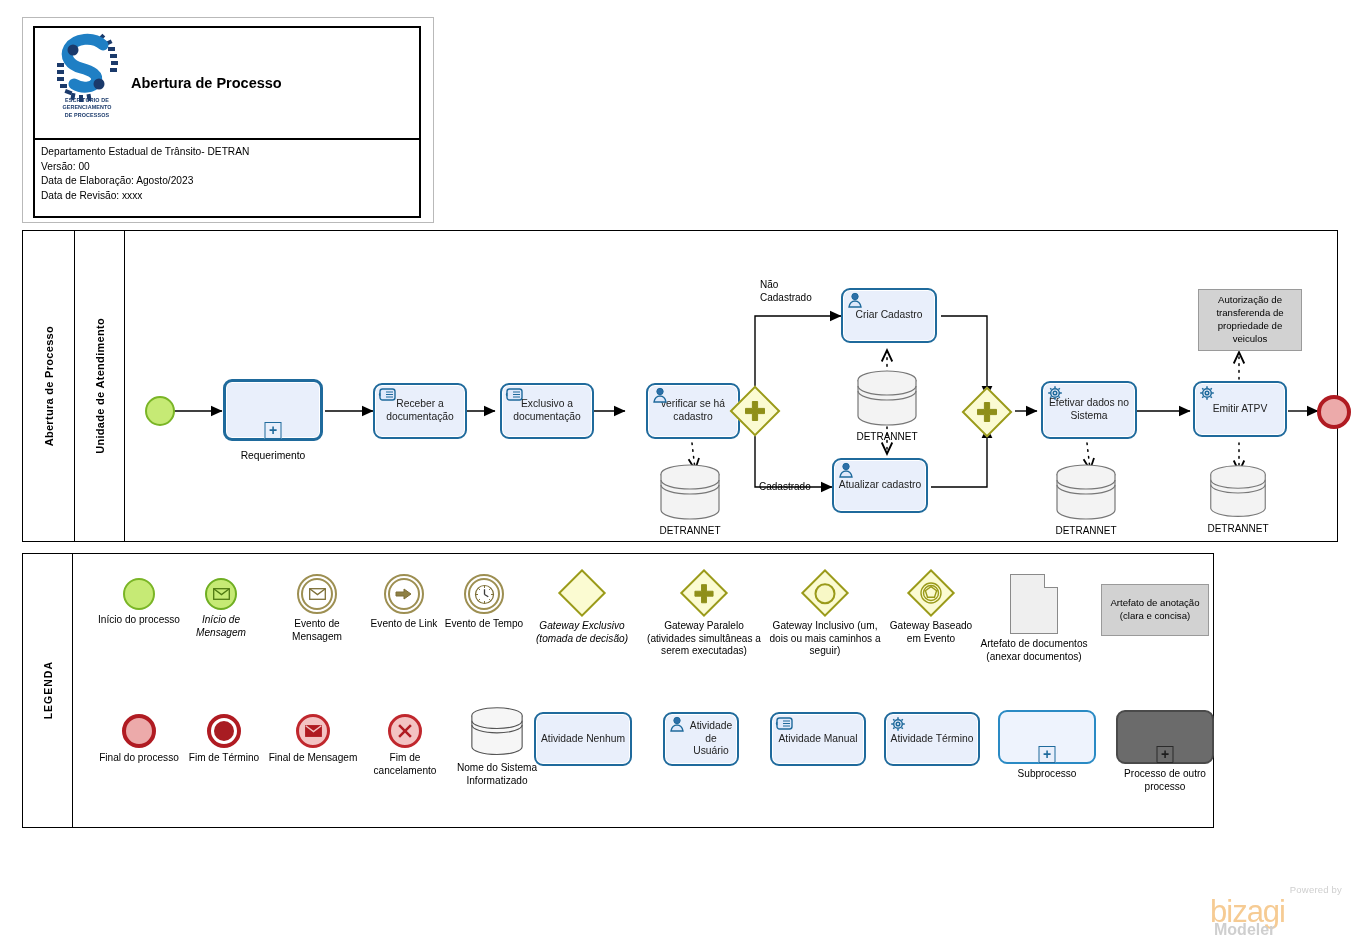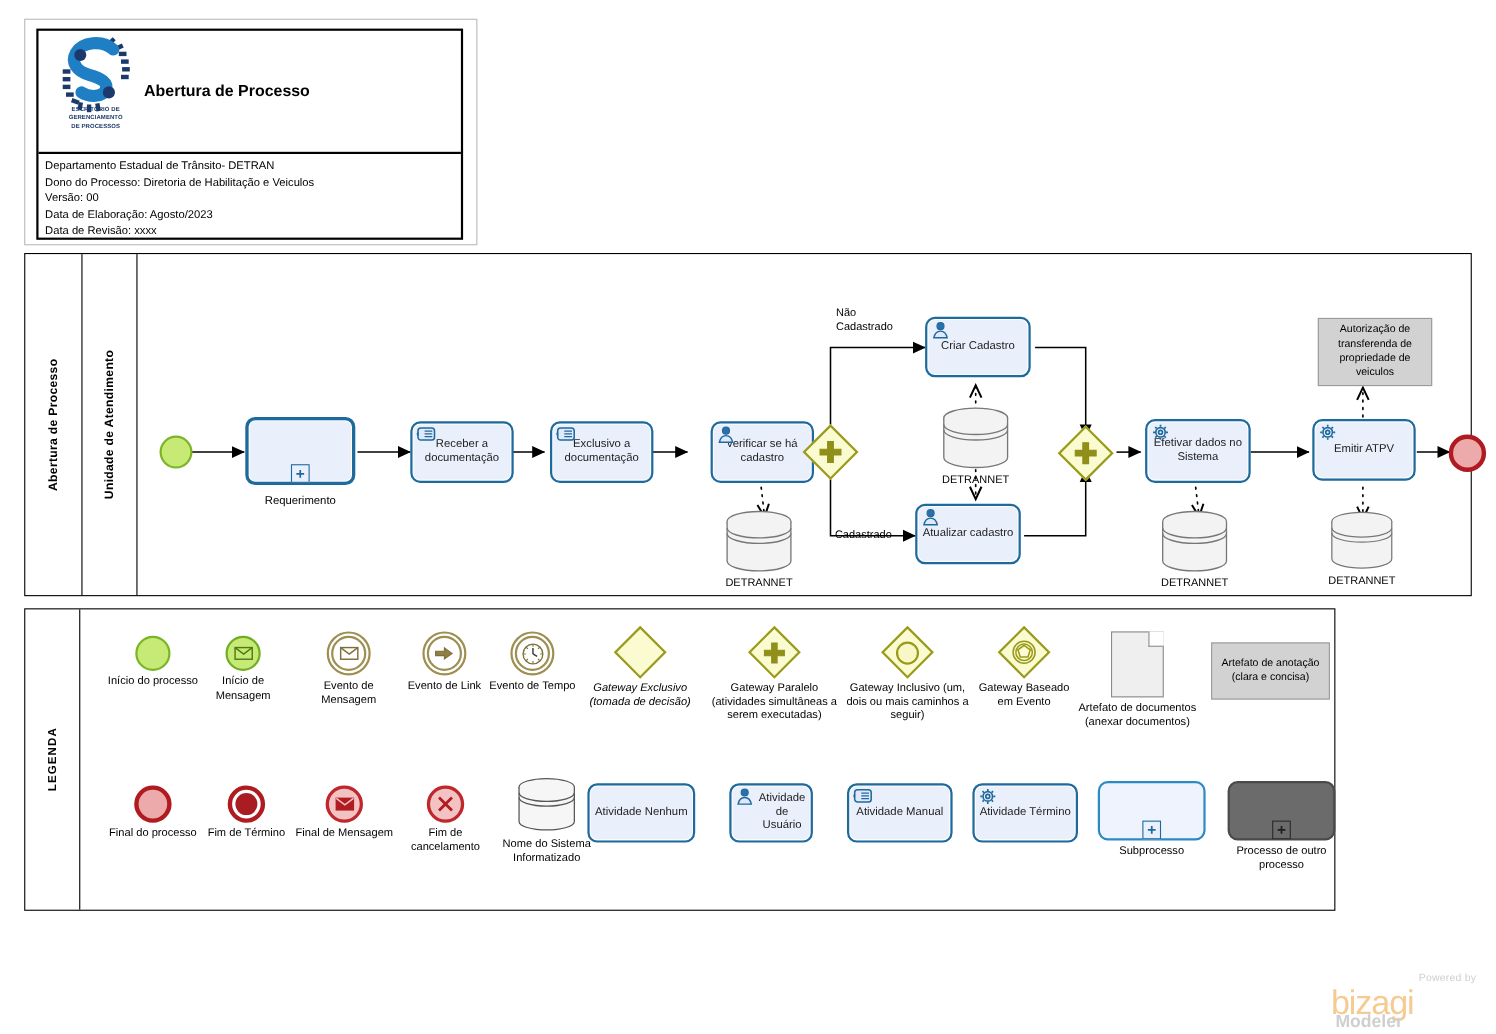--- a/index.html
+++ b/index.html
@@ -221,21 +221,20 @@
           <div id="logo-caption">
             <div>ESCRITÓRIO DE</div>
             <div>GERENCIAMENTO</div>
             <div>DE PROCESSOS</div>
           </div>
         </div>
         <div id="header-title">Abertura de Processo</div>
       </div>
       <div id="header-meta">
         <div>Departamento Estadual de Trânsito- DETRAN</div>
-        <div>Dono do Processo: Diretoria de Habilitação e Veiculos</div>
         <div>Versão: 00</div>
         <div>Data de Elaboração: Agosto/2023</div>
         <div>Data de Revisão: xxxx</div>
       </div>
     </div>
   </div>
 
   <div class="pool" id="pool-main">
     <div class="pool-band" id="pool-band-process">
       <span class="band-text">Abertura  de  Processo</span>
@@ -435,21 +434,21 @@
       <span class="band-text">LEGENDA</span>
     </div>
 
     <div id="legend-canvas">
 
       <div class="lg-item" style="left:22px; top:24px; width:88px;">
         <div class="lg-sym ring ev-green-solid" style="width:32px;height:32px;"></div>
         <div class="lg-cap">Início do processo</div>
       </div>
 
-      <div class="lg-item" style="left:104px; top:24px; width:88px;">
+      <div class="lg-item" style="left:104px; top:24px; width:88px;font-style:italic;">
         <div class="lg-sym ring ev-green-msg" style="width:32px;height:32px;display:flex;align-items:center;justify-content:center;">
           <svg width="17" height="12" viewBox="0 0 17 12">
             <rect x="0.7" y="0.7" width="15.6" height="10.6" fill="none" stroke="#4f7a12" stroke-width="1.3"></rect>
             <path d="M0.7,0.7 L8.5,6.6 L16.3,0.7" fill="none" stroke="#4f7a12" stroke-width="1.3"></path>
           </svg>
         </div>
         <div class="lg-cap">Início de Mensagem</div>
       </div>
 
       <div class="lg-item" style="left:196px; top:20px; width:96px;">

